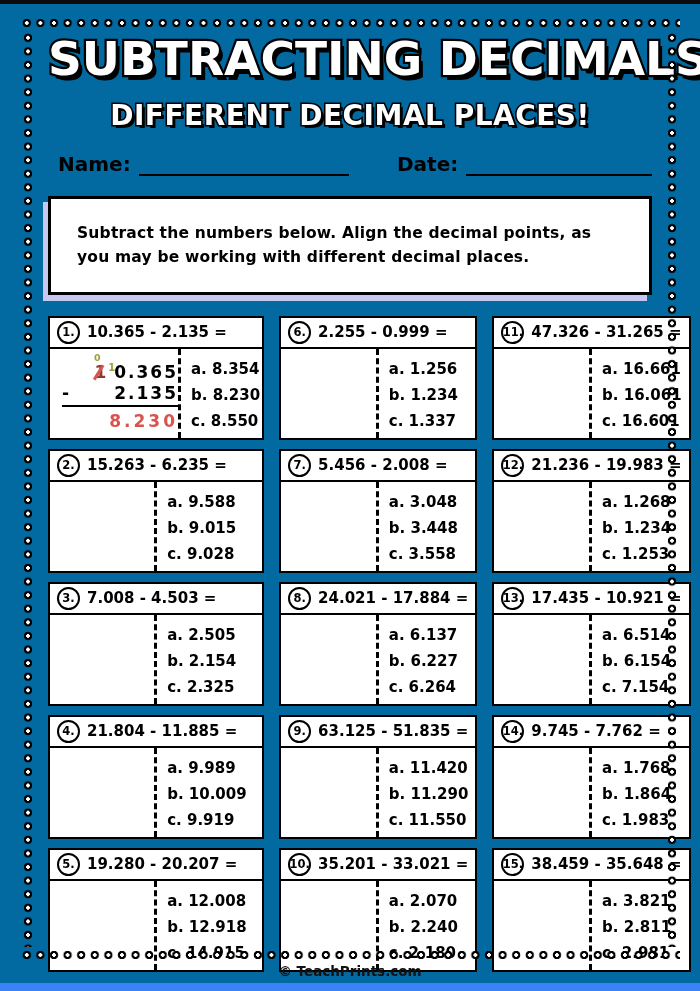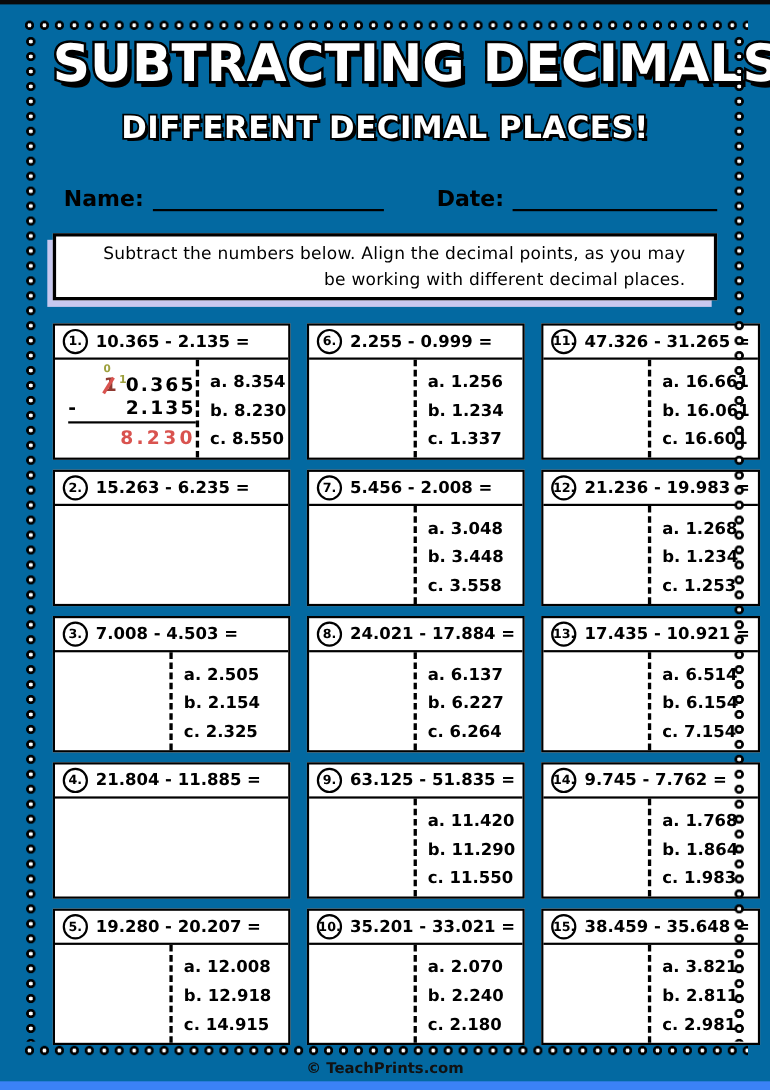--- a/index.html
+++ b/index.html
@@ -32,32 +32,32 @@
     white-space:nowrap;
   }
   .sub-title {
     font-size:28px; font-weight:800; letter-spacing:0.5px; margin-top:16px;
     color:#ffffff; -webkit-text-stroke:3.2px #000; paint-order:stroke fill;
     text-shadow:3px 3px 0 #000;
     white-space:nowrap;
   }
 
   
-  .name-row { display:flex; align-items:flex-end; margin-top:36px; padding-left:10px; font-size:20px; font-weight:700; }
+  .name-row { display:flex; align-items:flex-end; margin-top:20px; padding-left:10px; font-size:20px; font-weight:700; }
   .blank-line { display:inline-block; border-bottom:2.5px solid #000; height:24px; }
   .name-line { width:222px; margin-left:8px; }
   .date-label { margin-left:48px; }
   .date-line { width:196px; margin-left:8px; }
 
   
   .instruction-box {
     margin-top:20px; border:3px solid #000; background:#fff;
     box-shadow:-5px 6px 0 #c7c8ef;
-    padding:4px 26px; text-align:right;
-    font-size:15.5px; font-weight:400; line-height:1.5; letter-spacing:0.2px;
+    padding:23px 26px; text-align:left;
+    font-size:15.5px; font-weight:700; line-height:1.5; letter-spacing:0.2px;
   }
 
   
   .grid {
     margin-top:21px; display:grid;
     grid-template-columns:repeat(3, 1fr);
     grid-template-rows:repeat(5, 124px);
     grid-auto-flow:column;
     column-gap:15px; row-gap:9px;
   }
@@ -146,20 +146,28 @@
         </div>
       </div>
 
       <div class="card">
         <div class="card-head">
           <div class="circle">
               <span>2.</span>
             </div>
           <div class="question">15.263 - 6.235 =</div>
         </div>
+        <div class="card-body">
+          <div class="work"></div>
+          <div class="answers">
+            <div class="choice">a. 9.588</div>
+            <div class="choice">b. 9.015</div>
+            <div class="choice">c. 9.028</div>
+          </div>
+        </div>
       </div>
 
       <div class="card">
         <div class="card-head">
           <div class="circle">
               <span>3.</span>
             </div>
           <div class="question">7.008 - 4.503 =</div>
         </div>
         <div class="card-body">
@@ -174,20 +182,25 @@
 
       <div class="card">
         <div class="card-head">
           <div class="circle">
               <span>4.</span>
             </div>
           <div class="question">21.804 - 11.885 =</div>
         </div>
         <div class="card-body">
           <div class="work"></div>
+          <div class="answers">
+            <div class="choice">a. 9.989</div>
+            <div class="choice">b. 10.009</div>
+            <div class="choice">c. 9.919</div>
+          </div>
         </div>
       </div>
 
       <div class="card">
         <div class="card-head">
           <div class="circle">
               <span>5.</span>
             </div>
           <div class="question">19.280 - 20.207 =</div>
         </div>

